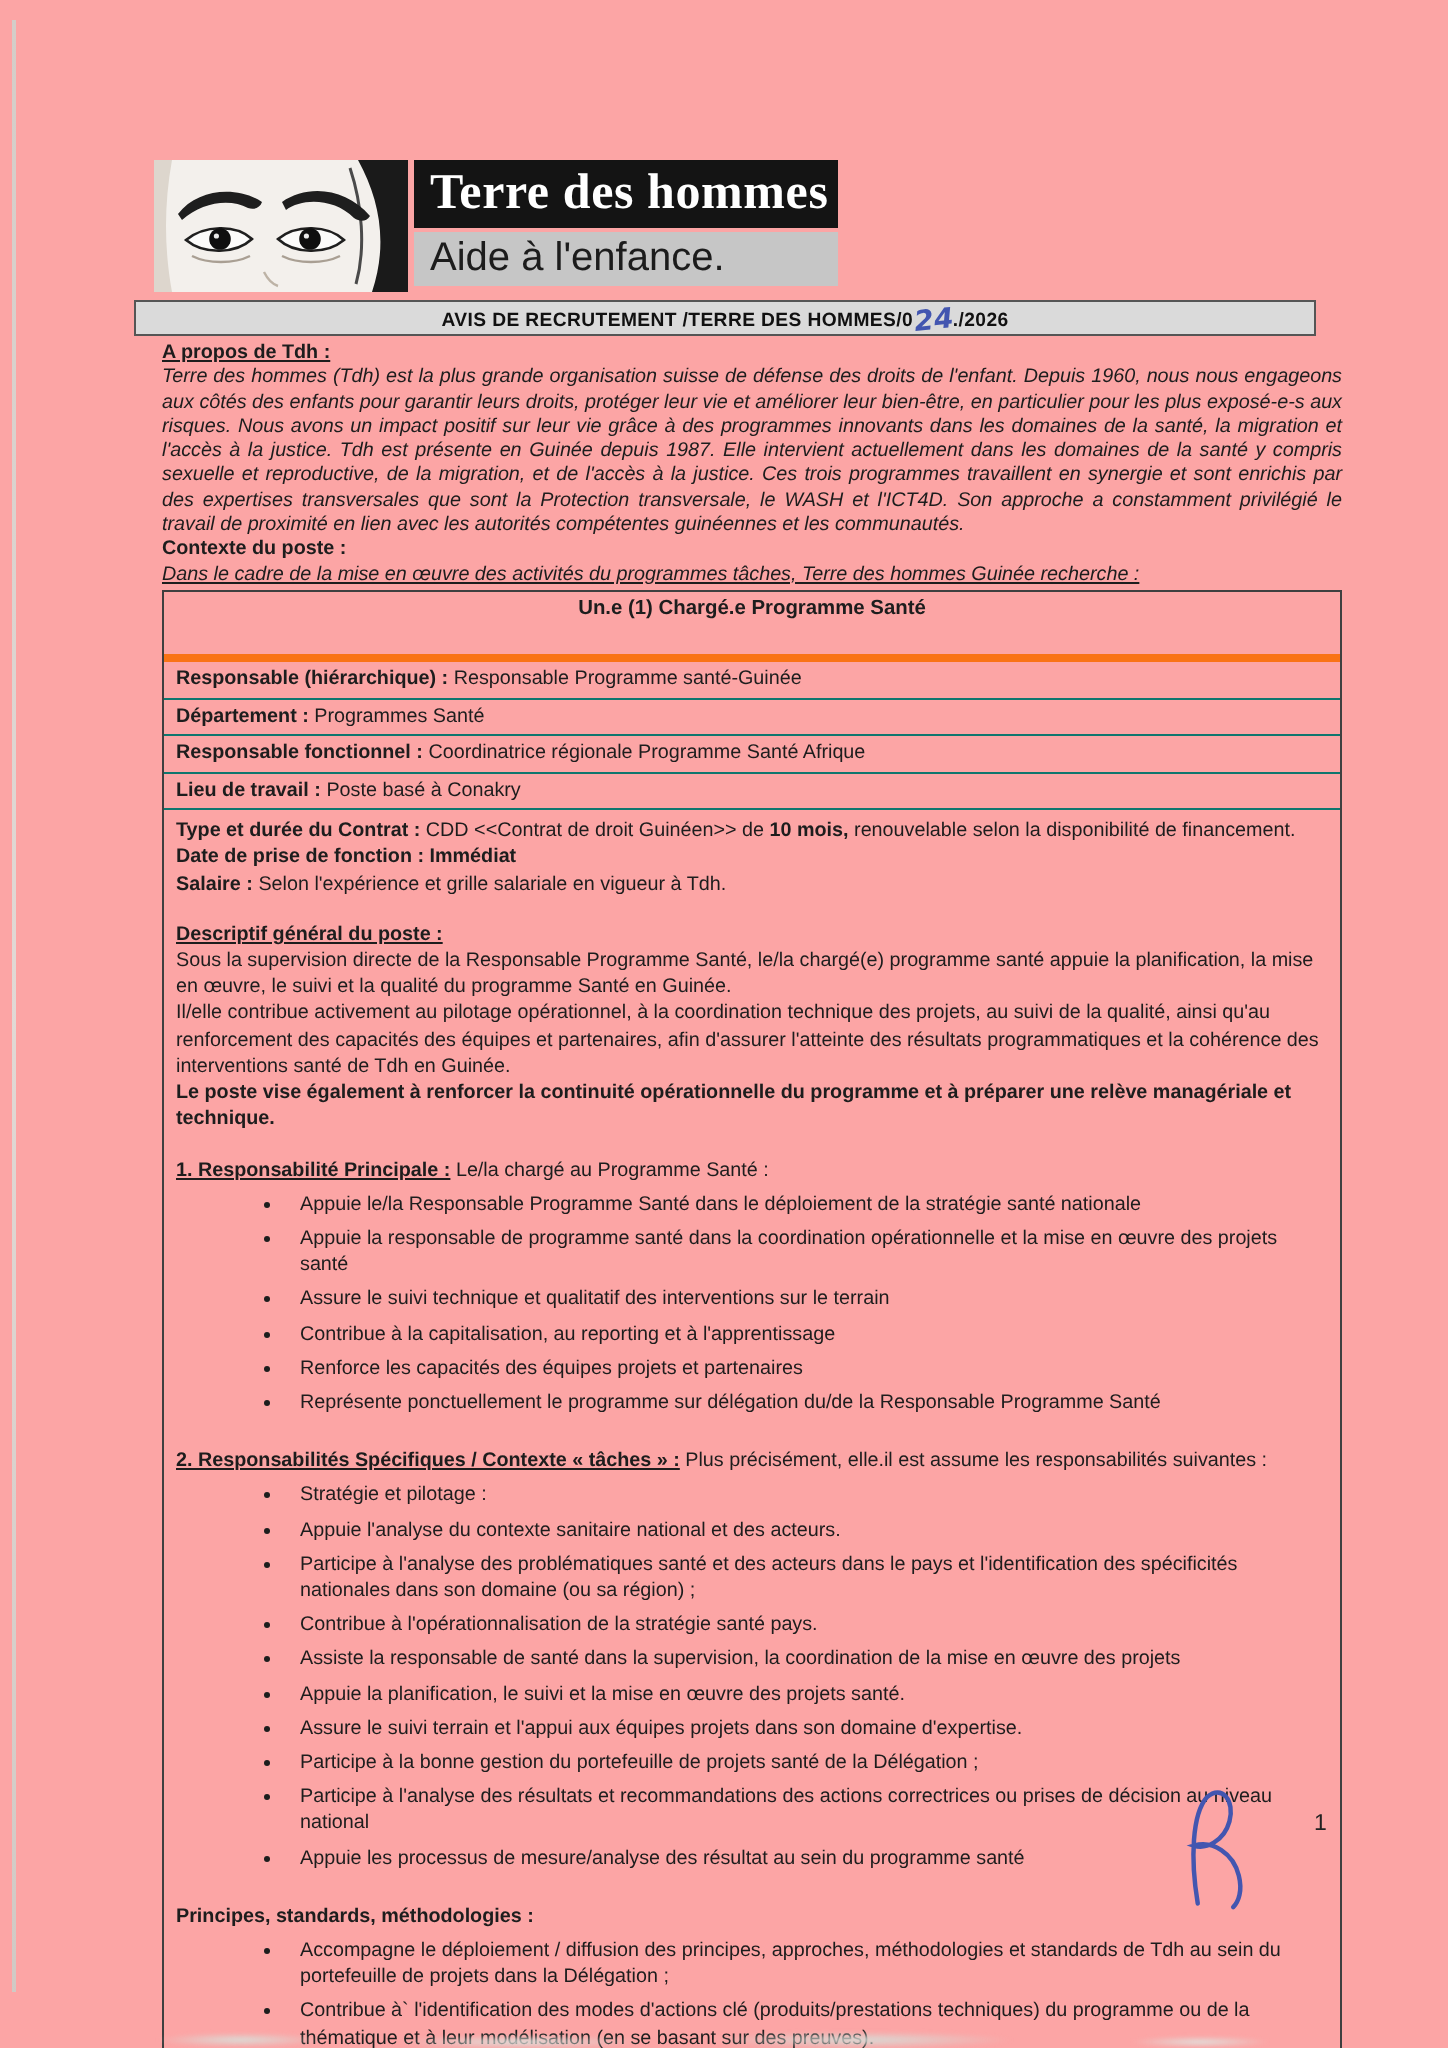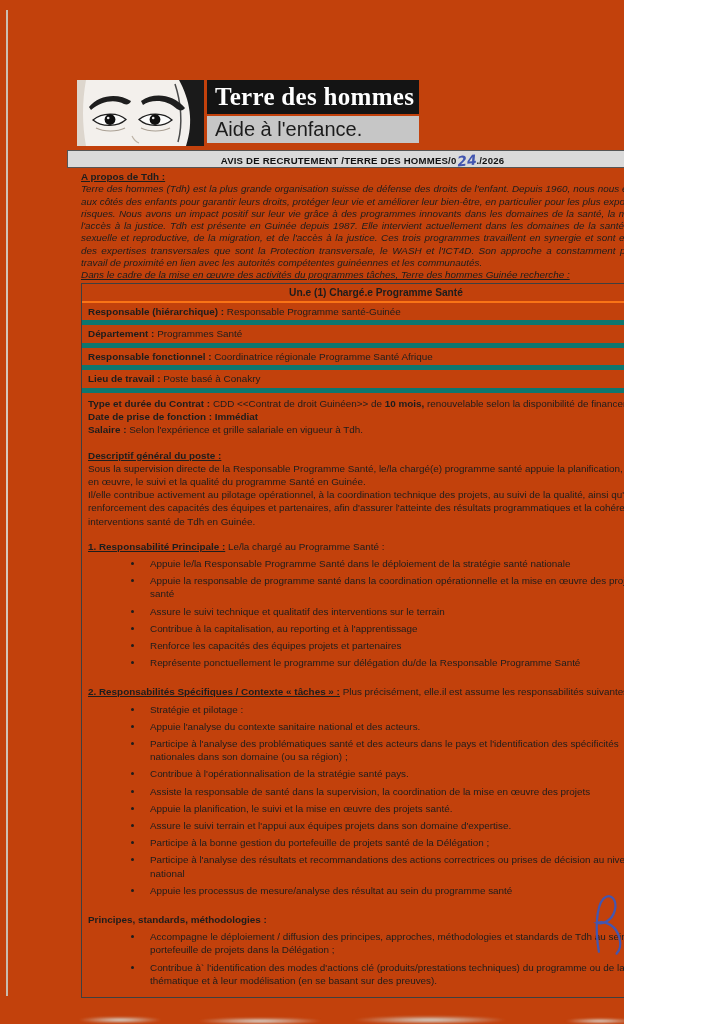--- a/index.html
+++ b/index.html
@@ -1,17 +1,17 @@
 <!DOCTYPE html>
 <html lang="fr"><head>
 <meta charset="utf-8">
 <style>
   html,body{margin:0;padding:0;background:#ffffff;}
   .page{
-    position:relative;width:624px;height:1024px;background:#c2410c;
+    position:relative;width:724px;height:1024px;background:#fca5a5;
     font-family:"Liberation Sans",sans-serif;color:#1d1d1d;overflow:hidden;
   }
   
   .scan-left-line{position:absolute;left:6px;top:10px;width:2px;height:986px;
     background:linear-gradient(#cdd4ce 0%,#dde2dd 50%,#c9d0ca 100%);opacity:.85;}
   .scan-bottom{position:absolute;left:0;bottom:0;width:724px;height:16px;
     background:
       radial-gradient(ellipse 60px 5px at 120px 12px,#d9ded9 0%,transparent 70%),
       radial-gradient(ellipse 90px 5px at 260px 13px,#dce0dc 0%,transparent 70%),
       radial-gradient(ellipse 110px 6px at 430px 12px,#d7dcd7 0%,transparent 70%),
@@ -33,23 +33,23 @@
   .hand-num{color:#4356b0;font-size:14px;font-style:italic;display:inline-block;
     transform:rotate(-6deg) translateY(1.5px);font-family:"DejaVu Sans",sans-serif;font-weight:700;}
   
   .content{position:absolute;left:81px;top:171px;width:590px;font-size:9.9px;line-height:12.3px;}
   .h-bold{font-weight:700;}
   .h-underline{font-weight:700;text-decoration:underline;}
   .about-body{font-style:italic;text-align:justify;}
   .context-intro{font-style:italic;text-decoration:underline;}
   
   .postable{border:1px solid #3f3f3f;margin-top:1px;}
-  .pt-title{text-align:center;font-weight:700;font-size:10.2px;padding:3px 0 2px 0;
-    border-bottom:2px solid #f97316;}
-  .pt-row{padding:3px 6px 2px 6px;border-bottom:5px solid #0f766e;line-height:12.5px;}
+  .pt-title{text-align:center;font-weight:700;font-size:10.2px;padding:3px 0 16px 0;
+    border-bottom:4px solid #f97316;}
+  .pt-row{padding:3px 6px 2px 6px;border-bottom:1px solid #0f766e;line-height:12.5px;}
   .pt-cell{padding:4px 8px 6px 6px;line-height:13.2px;}
   .sp{height:12px;}
   ul.bullets{margin:0;padding:0 0 0 52px;list-style:disc;}
   ul.bullets li{padding-left:6px;margin:4px;}
   
   .paraph{position:absolute;left:583px;top:891px;width:56px;height:72px;}
   .page-num{position:absolute;left:657px;top:906px;font-size:11.5px;color:#222;}
 </style>
 </head>
 <body>
@@ -82,20 +82,21 @@
     </div>
   </div>
 
   <div class="title-bar"><span>AVIS DE RECRUTEMENT /TERRE DES HOMMES/0</span><span class="hand-num">24</span><span>./2026</span></div>
 
   <div class="content">
 
     <div class="h-underline">A propos de Tdh :</div>
     <div class="about-body">Terre des hommes (Tdh) est la plus grande organisation suisse de défense des droits de l'enfant. Depuis 1960, nous nous engageons aux côtés des enfants pour garantir leurs droits, protéger leur vie et améliorer leur bien-être, en particulier pour les plus exposé-e-s aux risques. Nous avons un impact positif sur leur vie grâce à des programmes innovants dans les domaines de la santé, la migration et l'accès à la justice. Tdh est présente en Guinée depuis 1987. Elle intervient actuellement dans les domaines de la santé y compris sexuelle et reproductive, de la migration, et de l'accès à la justice. Ces trois programmes travaillent en synergie et sont enrichis par des expertises transversales que sont la Protection transversale, le WASH et l'ICT4D. Son approche a constamment privilégié le travail de proximité en lien avec les autorités compétentes guinéennes et les communautés.</div>
 
+    <div class="h-bold">Contexte du poste :</div>
     <div class="context-intro">Dans le cadre de la mise en œuvre des activités du programmes tâches, Terre des hommes Guinée recherche :</div>
 
     <div class="postable">
       <div class="pt-title">Un.e (1) Chargé.e Programme Santé</div>
 
       <div class="pt-row">
         <b>Responsable (hiérarchique) :</b>
         <span>Responsable Programme santé-Guinée</span>
       </div>
       <div class="pt-row">
@@ -121,20 +122,21 @@
         <div>
           <b>Salaire :</b>
           <span>Selon l'expérience et grille salariale en vigueur à Tdh.</span>
         </div>
 
         <div class="sp"></div>
 
         <div class="h-underline">Descriptif général du poste :</div>
         <div>Sous la supervision directe de la Responsable Programme Santé, le/la chargé(e) programme santé appuie la planification, la mise en œuvre, le suivi et la qualité du programme Santé en Guinée.</div>
         <div>Il/elle contribue activement au pilotage opérationnel, à la coordination technique des projets, au suivi de la qualité, ainsi qu'au renforcement des capacités des équipes et partenaires, afin d'assurer l'atteinte des résultats programmatiques et la cohérence des interventions santé de Tdh en Guinée.</div>
+        <div class="h-bold">Le poste vise également à renforcer la continuité opérationnelle du programme et à préparer une relève managériale et technique.</div>
 
         <div class="sp"></div>
 
         <div>
           <span class="h-underline">1. Responsabilité Principale :</span><span> Le/la chargé au Programme Santé :</span>
         </div>
         <ul class="bullets">
             <li>Appuie le/la Responsable Programme Santé dans le déploiement de la stratégie santé nationale</li>
             <li>Appuie la responsable de programme santé dans la coordination opérationnelle et la mise en œuvre des projets santé</li>
             <li>Assure le suivi technique et qualitatif des interventions sur le terrain</li>

